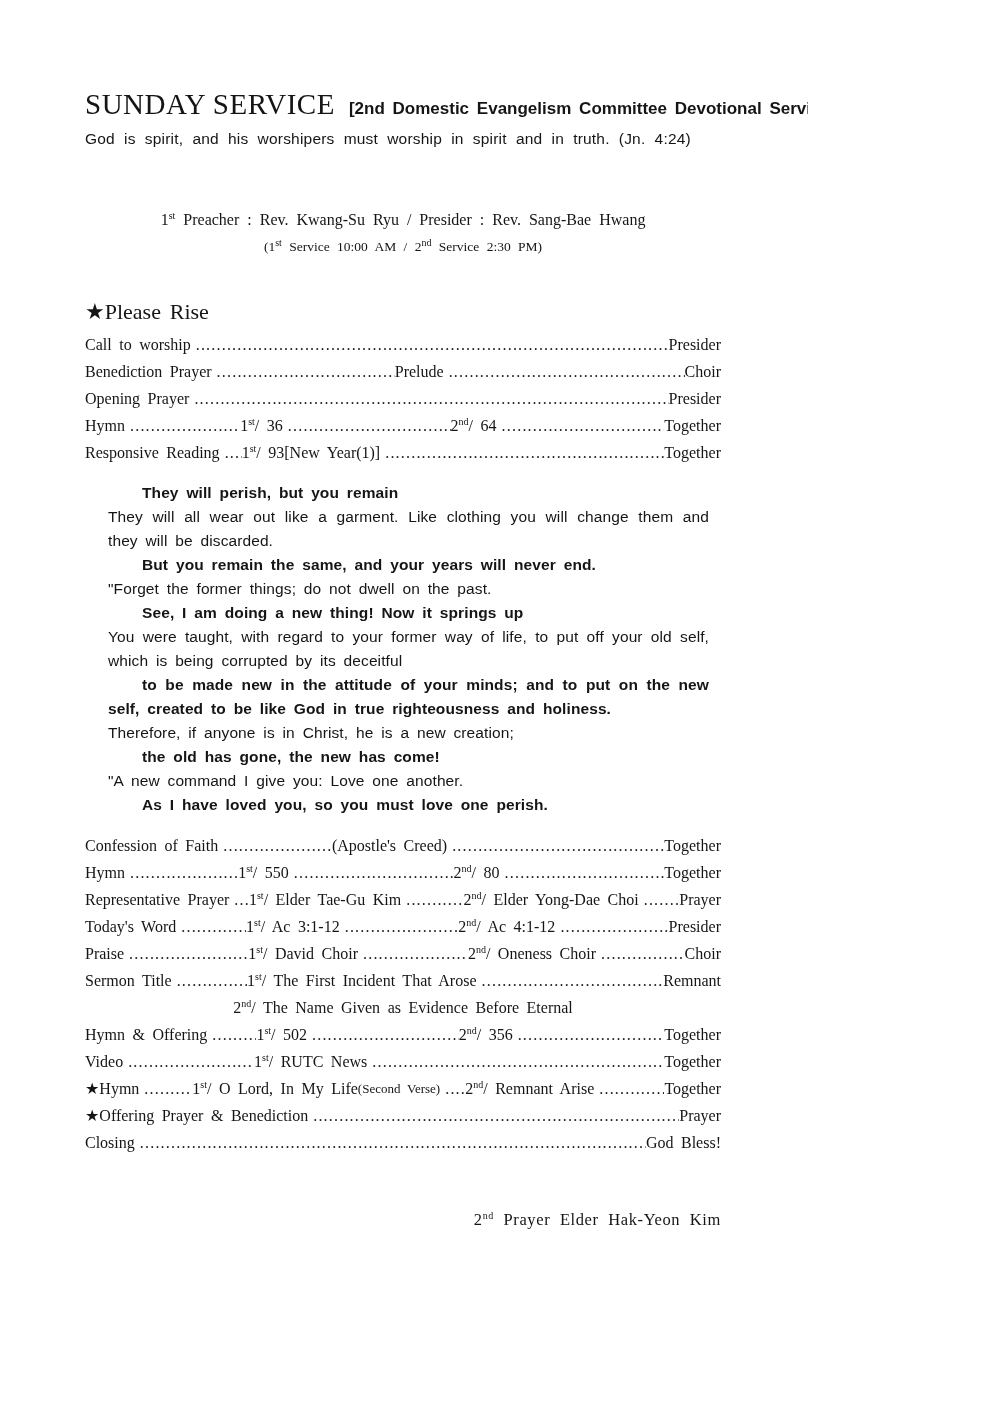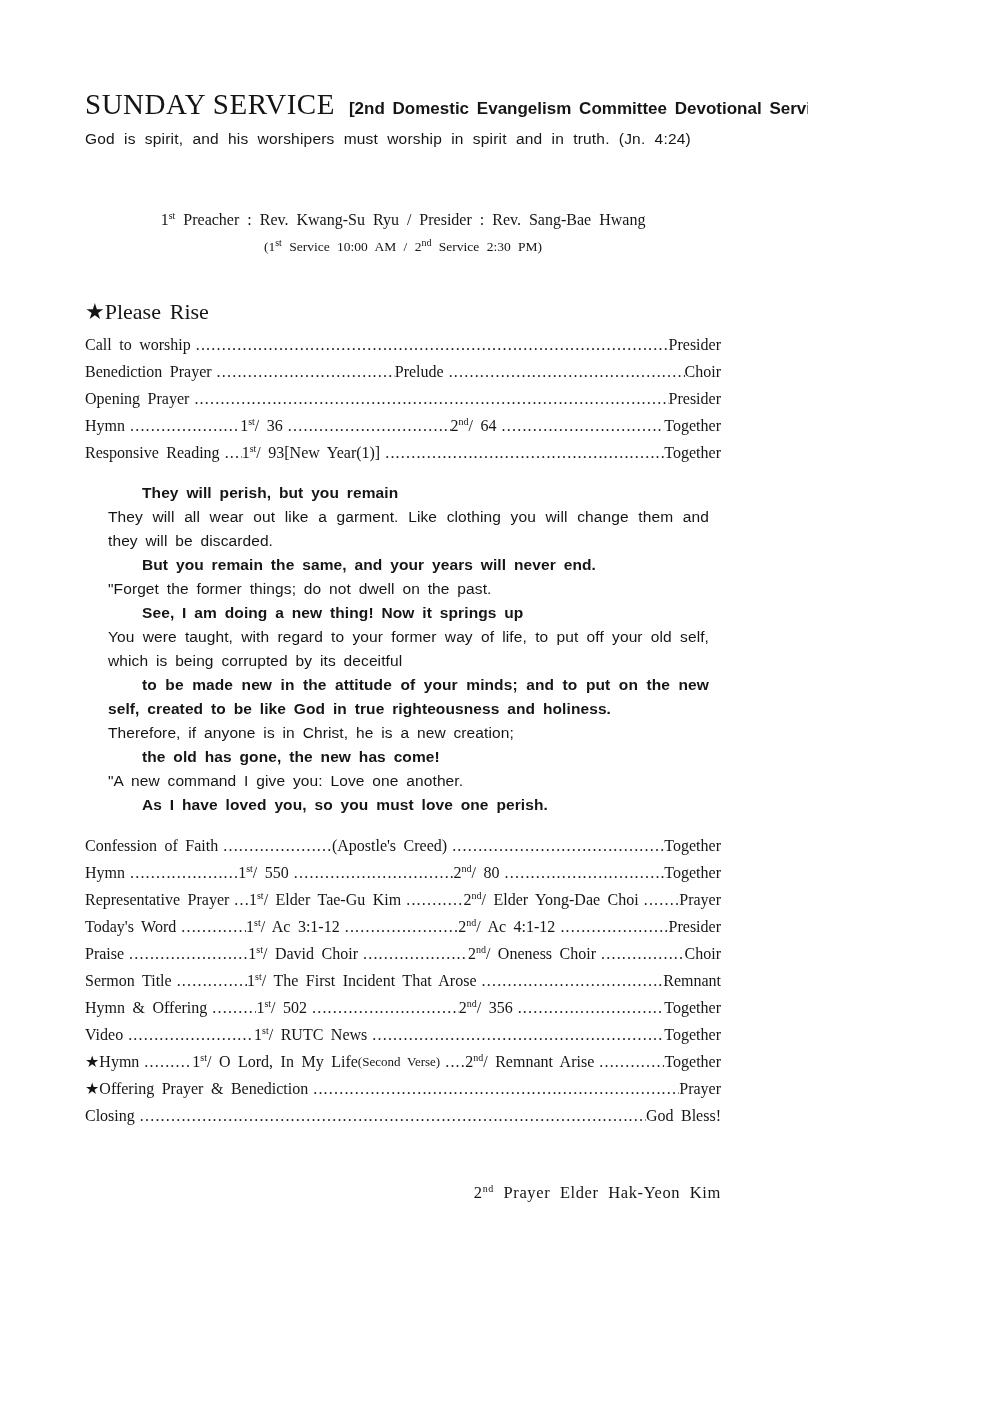--- a/index.html
+++ b/index.html
@@ -166,20 +166,21 @@
         <span class="leader" style="flex-grow: 1.1;">............................................................................................................................................................................................................................................................................................................</span>
         <span class="cell">Choir</span>
       </div>
       <div class="row">
         <span class="cell">Sermon Title</span>
         <span class="leader" style="flex-grow: 1;">............................................................................................................................................................................................................................................................................................................</span>
         <span class="cell">1<sup>st</sup>/ The First Incident That Arose</span>
         <span class="leader" style="flex-grow: 2.7;">............................................................................................................................................................................................................................................................................................................</span>
         <span class="cell">Remnant</span>
       </div>
+      <div class="row center-row"><span class="cell">2<sup>nd</sup>/ The Name Given as Evidence Before Eternal</span></div>
       <div class="row">
         <span class="cell">Hymn &amp; Offering</span>
         <span class="leader" style="flex-grow: 0.8;">............................................................................................................................................................................................................................................................................................................</span>
         <span class="cell">1<sup>st</sup>/ 502</span>
         <span class="leader" style="flex-grow: 2.9;">............................................................................................................................................................................................................................................................................................................</span>
         <span class="cell">2<sup>nd</sup>/ 356</span>
         <span class="leader" style="flex-grow: 2.9;">............................................................................................................................................................................................................................................................................................................</span>
         <span class="cell">Together</span>
       </div>
       <div class="row">

